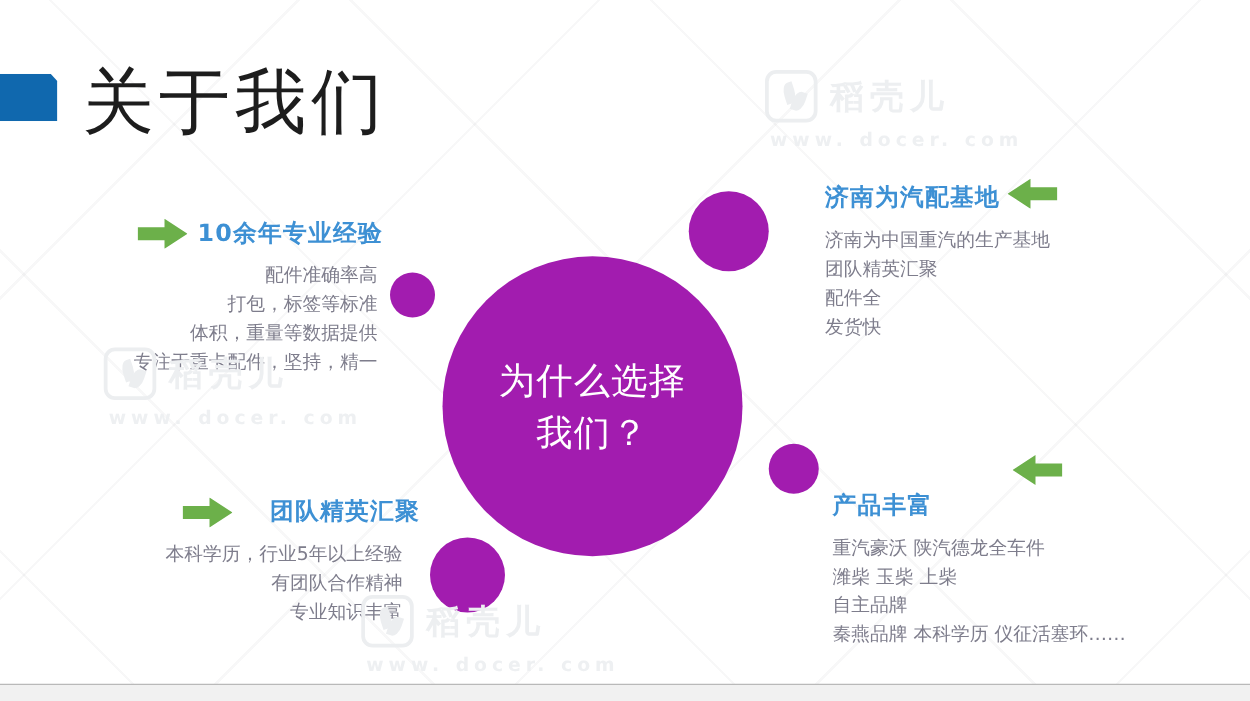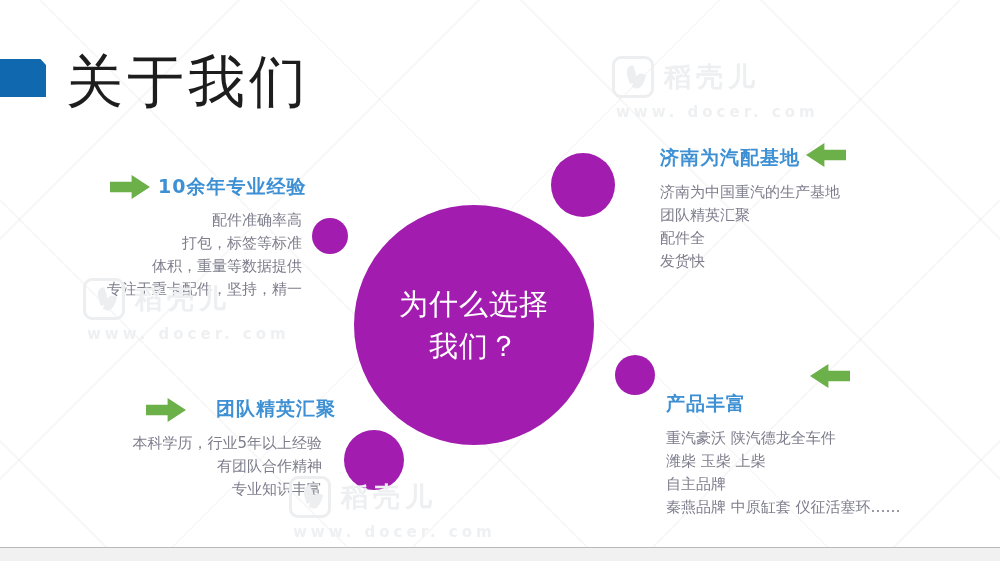--- a/index.html
+++ b/index.html
@@ -272,21 +272,21 @@
       <div>发货快</div>
     </div>
   </div>
 
   <div class="block" id="block-products">
     <div class="block-heading">产品丰富</div>
     <div class="block-body align-left">
       <div>重汽豪沃 陕汽德龙全车件</div>
       <div>潍柴 玉柴 上柴</div>
       <div>自主品牌</div>
-      <div>秦燕品牌 中原缸套 仪征活塞环……</div>
+      <div>秦燕品牌 本科学历 仪征活塞环……</div>
     </div>
   </div>
 
   <div class="watermark" id="wm-1">
     <div class="wm-row">
       <div class="wm-logo"></div>
       <div class="wm-cn">稻壳儿</div>
     </div>
     <div class="wm-url">www. docer. com</div>
   </div>

